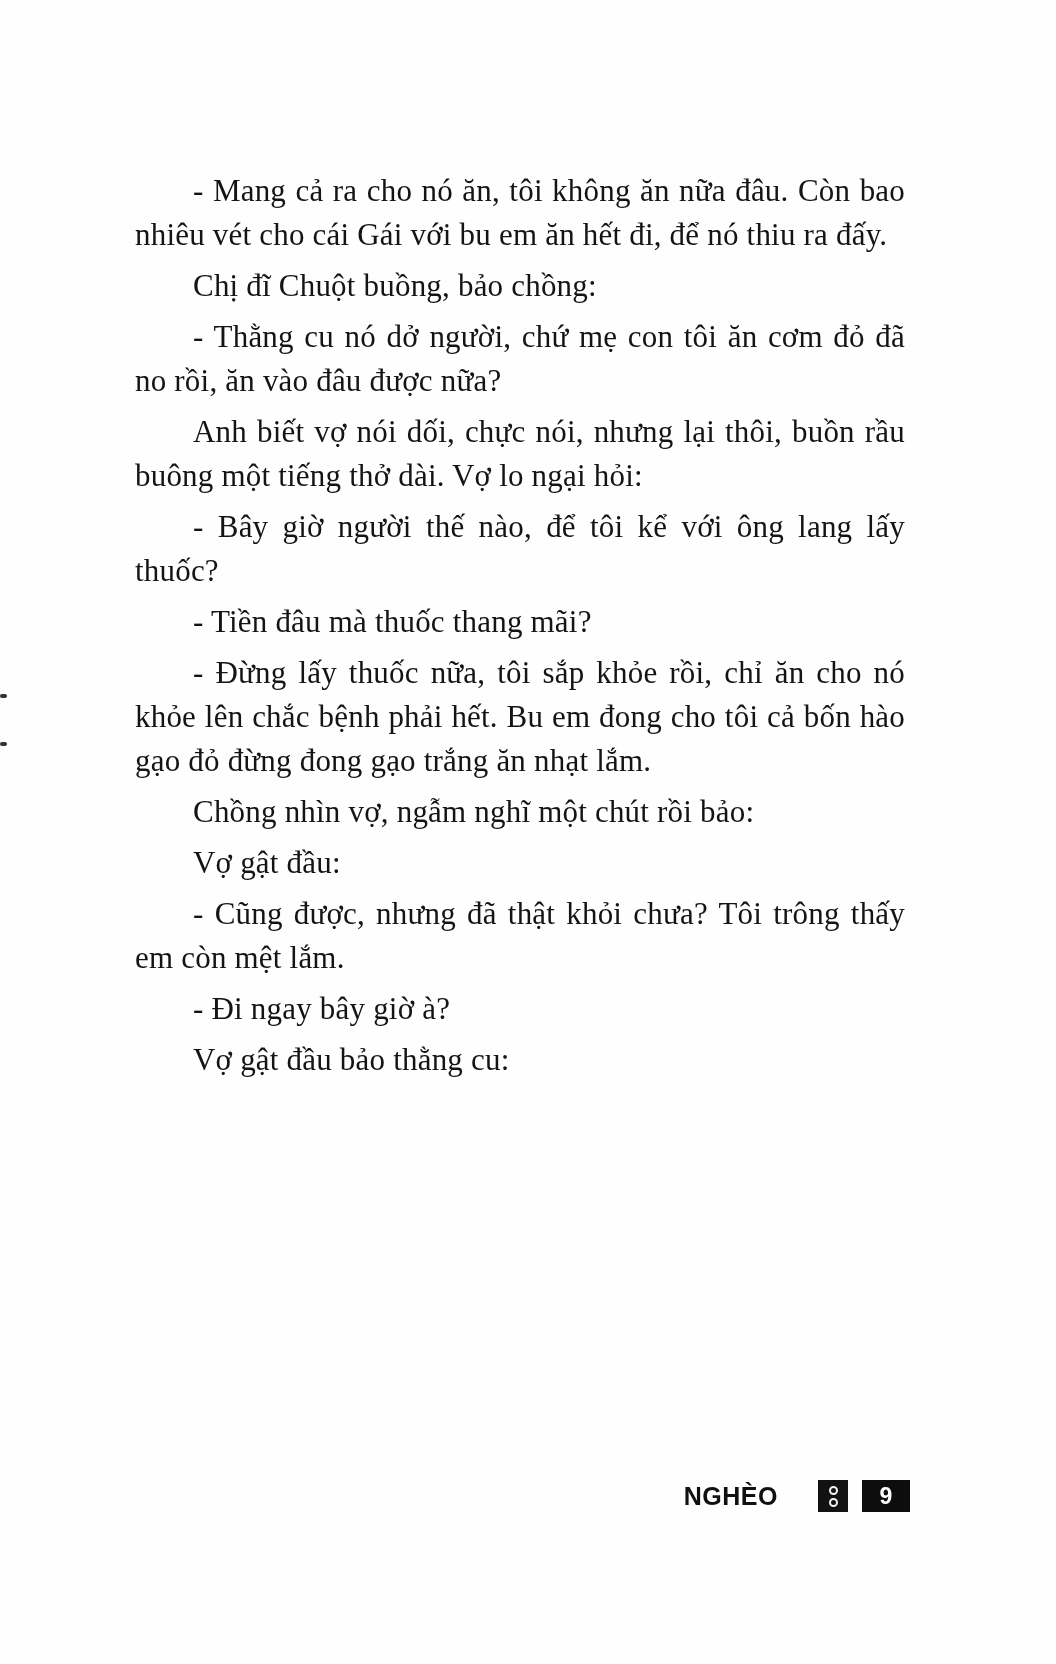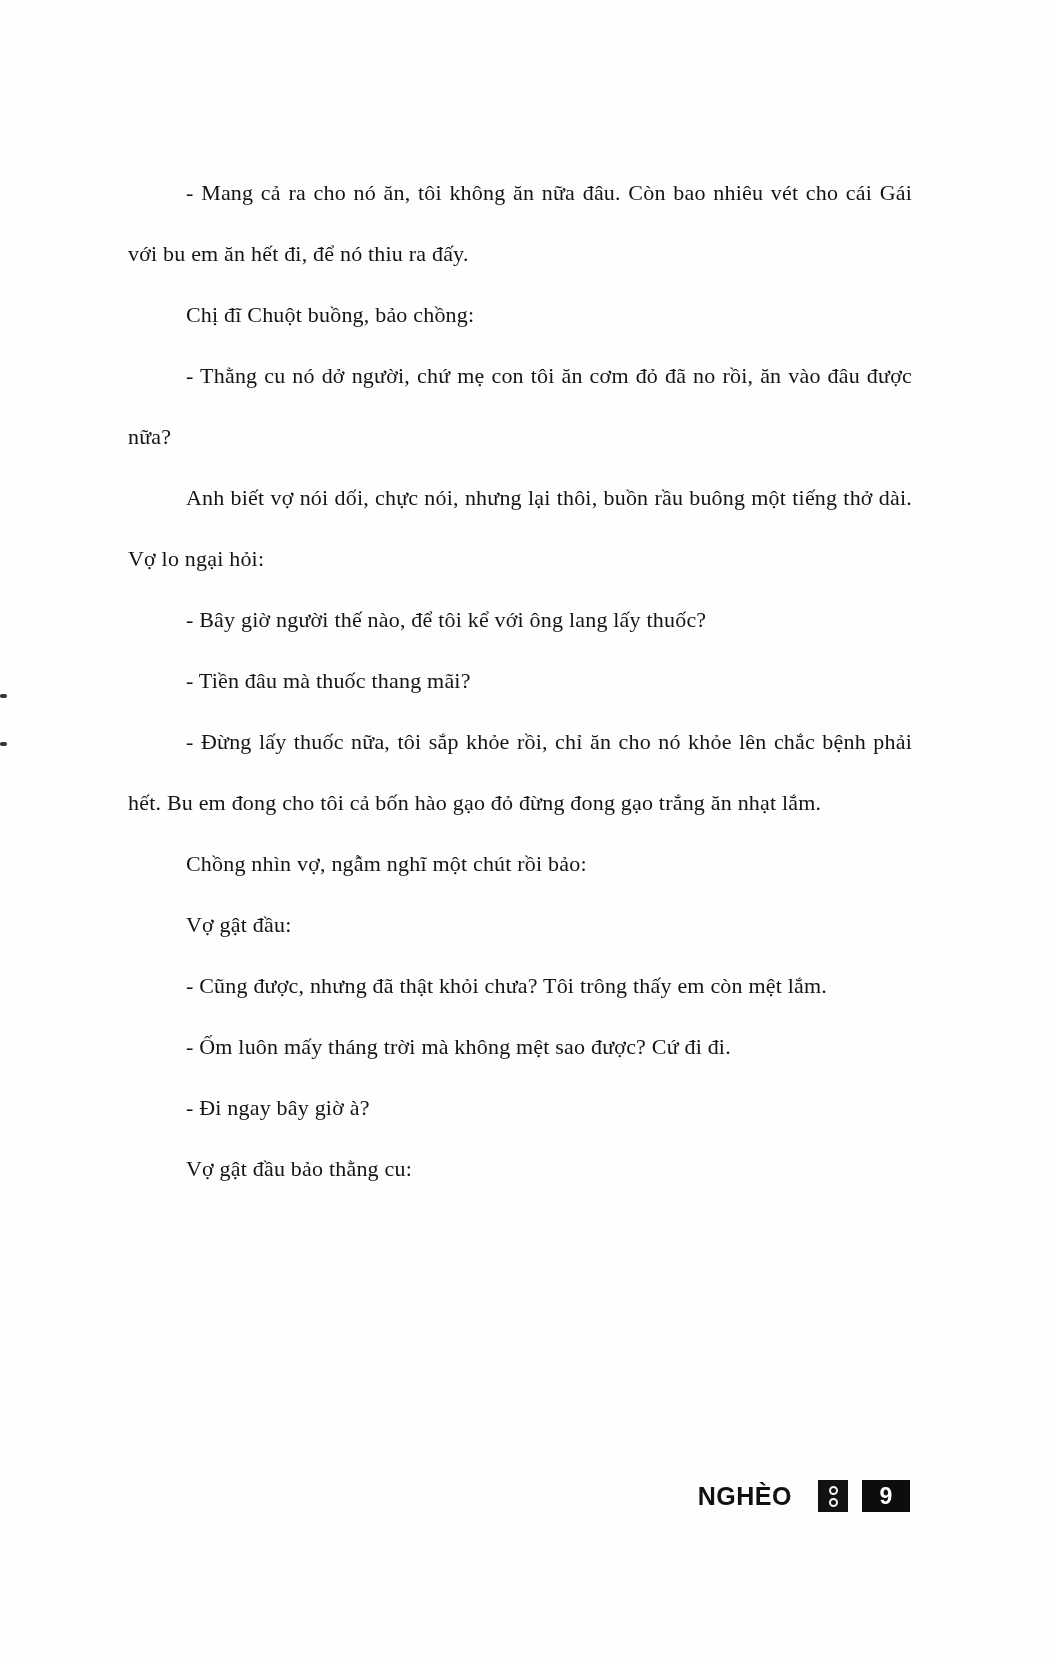--- a/index.html
+++ b/index.html
@@ -20,23 +20,23 @@
     inset: 0;
     background: #fefefe;
   }
   .text-block {
     position: absolute;
     left: 128px;
     top: 162px;
     width: 784px;
   }
   .text-block p {
-    margin: 0;
-    font-size: 22px;
-    line-height: 61px;
+    margin: 7px;
+    font-size: 31px;
+    line-height: 44px;
     text-align: justify;
     text-indent: 58px;
     letter-spacing: 0.2px;
   }
   .scan-mark {
     position: absolute;
     left: 0;
     width: 7px;
     height: 4px;
     background: #333;
@@ -51,21 +51,21 @@
     display: flex;
     align-items: center;
     gap: 14px;
   }
   .footer-title {
     font-family: "Liberation Sans", sans-serif;
     font-weight: 700;
     font-size: 25px;
     letter-spacing: 0.5px;
     color: #101010;
-    margin-right: 12px;
+    margin-right: 26px;
   }
   .logo-box {
     width: 30px;
     height: 32px;
     background: #121212;
     display: flex;
     flex-direction: column;
     align-items: center;
     justify-content: center;
     gap: 3px;
@@ -102,21 +102,20 @@
     <p>- Mang cả ra cho nó ăn, tôi không ăn nữa đâu. Còn bao nhiêu vét cho cái Gái với bu em ăn hết đi, để nó thiu ra đấy.</p>
     <p>Chị đĩ Chuột buồng, bảo chồng:</p>
     <p>- Thằng cu nó dở người, chứ mẹ con tôi ăn cơm đỏ đã no rồi, ăn vào đâu được nữa?</p>
     <p>Anh biết vợ nói dối, chực nói, nhưng lại thôi, buồn rầu buông một tiếng thở dài. Vợ lo ngại hỏi:</p>
     <p>- Bây giờ người thế nào, để tôi kể với ông lang lấy thuốc?</p>
     <p>- Tiền đâu mà thuốc thang mãi?</p>
     <p>- Đừng lấy thuốc nữa, tôi sắp khỏe rồi, chỉ ăn cho nó khỏe lên chắc bệnh phải hết. Bu em đong cho tôi cả bốn hào gạo đỏ đừng đong gạo trắng ăn nhạt lắm.</p>
     <p>Chồng nhìn vợ, ngẫm nghĩ một chút rồi bảo:</p>
     <p>Vợ gật đầu:</p>
     <p>- Cũng được, nhưng đã thật khỏi chưa? Tôi trông thấy em còn mệt lắm.</p>
-    <p>- Ốm luôn mấy tháng trời mà không mệt sao được? Cứ đi đi.</p>
     <p>- Đi ngay bây giờ à?</p>
     <p>Vợ gật đầu bảo thằng cu:</p>
   </div>
 
   <div class="footer">
     <span class="footer-title">NGHÈO</span>
     <span class="logo-box">
       <span class="dot"></span>
       <span class="dot"></span>
     </span>

